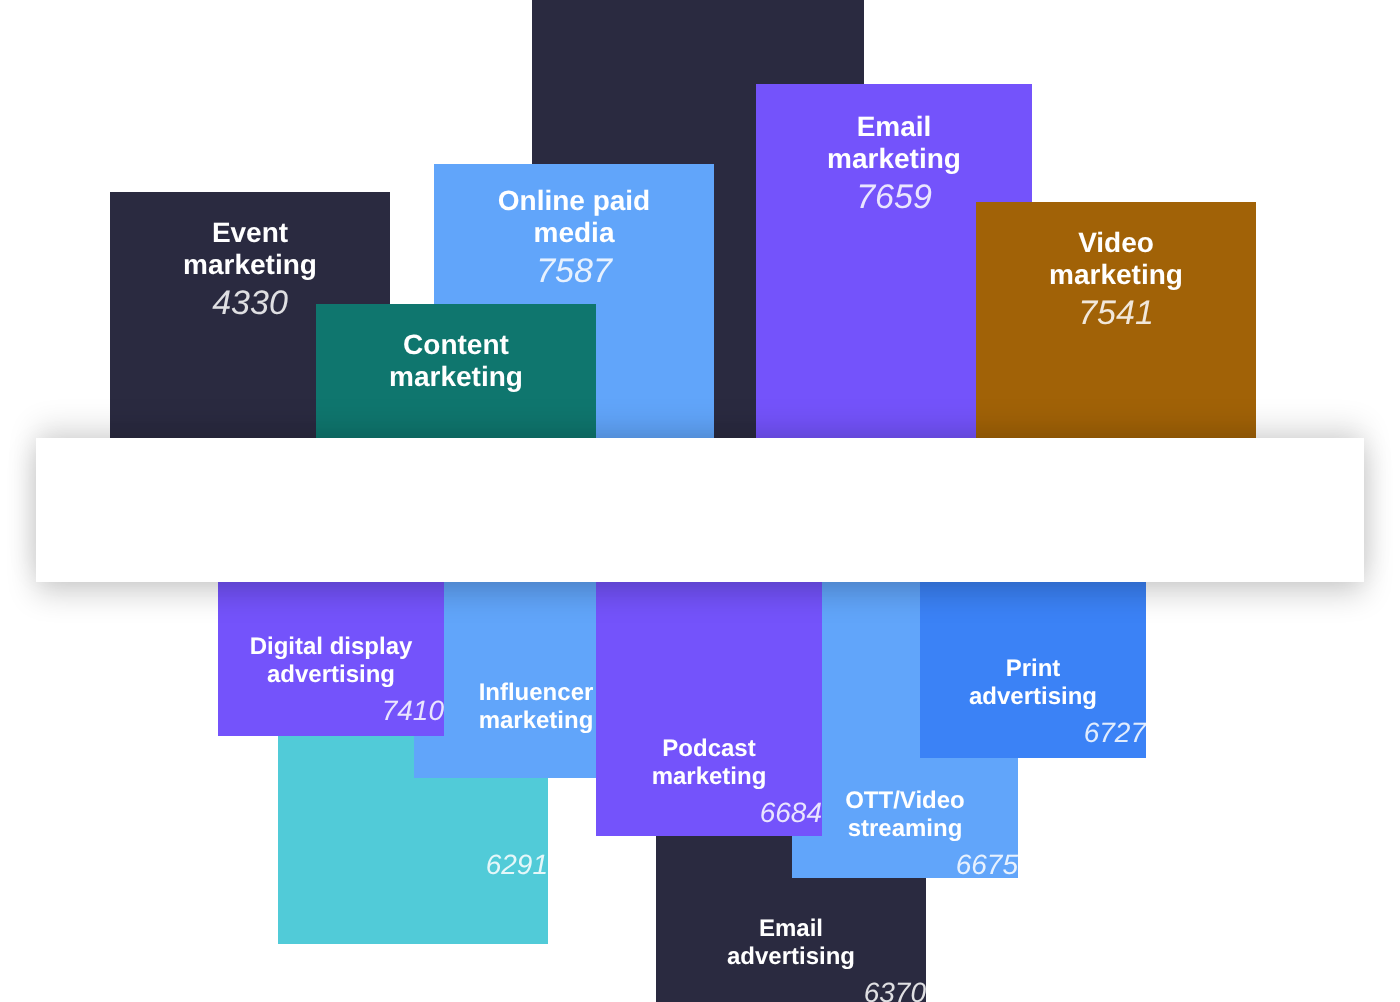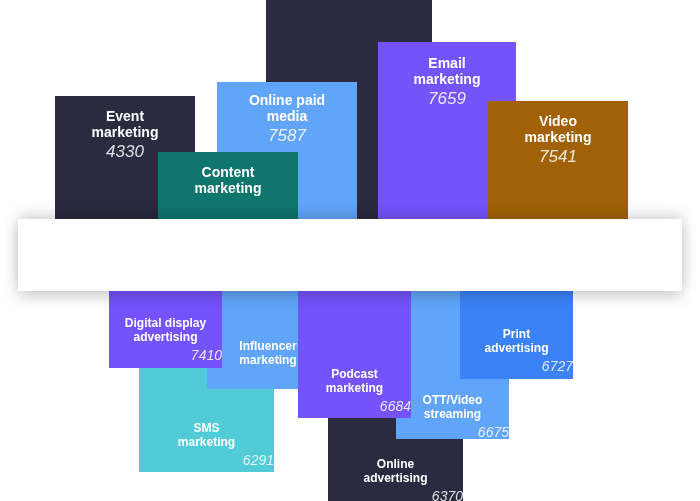--- a/index.html
+++ b/index.html
@@ -43,36 +43,35 @@
   <div class="tile top" style="left:488px; top:101px; width:140px; height:119px; background:#a16207; z-index:4; padding-top:12px;">
     <span class="label" style="padding:0 30px;">Video marketing</span>
     <span class="val">7541</span>
   </div>
 </div>
 
 <div class="divider"></div>
 
 <div>
   <div class="tile bot" style="left:139px; top:300px; width:135px; height:172px; background:#51cbd8; z-index:1; padding-top:122px;">
-    <span class="label" style="padding:0 30px;">SMS marketing</span>
     <span class="val">6291</span>
   </div>
 
   <div class="tile bot" style="left:207px; top:290px; width:122px; height:99px; background:#61a5fa; z-index:2; padding-top:50px;">
     <span class="label" style="padding:0 20px;">Influencer marketing</span>
     <span class="val">7393</span>
   </div>
 
   <div class="tile bot" style="left:109px; top:290px; width:113px; height:78px; background:#7453fb; z-index:3; padding-top:27px;">
     <span class="label" style="padding:0 4px;">Digital display advertising</span>
     <span class="val">7410</span>
   </div>
 
   <div class="tile bot" style="left:328px; top:410px; width:135px; height:91px; background:#2a2a40; z-index:1; padding-top:48px;">
-    <span class="label" style="padding:0 30px;">Online advertising</span>
+    <span class="label" style="padding:0 30px;">Email advertising</span>
     <span class="val">6370</span>
   </div>
 
   <div class="tile bot" style="left:298px; top:290px; width:113px; height:128px; background:#7453fb; z-index:3; padding-top:78px;">
     <span class="label" style="padding:0 20px;">Podcast marketing</span>
     <span class="val">6684</span>
   </div>
 
   <div class="tile bot" style="left:396px; top:290px; width:113px; height:149px; background:#61a5fa; z-index:2; padding-top:104px;">
     <span class="label" style="padding:0 20px;">OTT/Video streaming</span>

